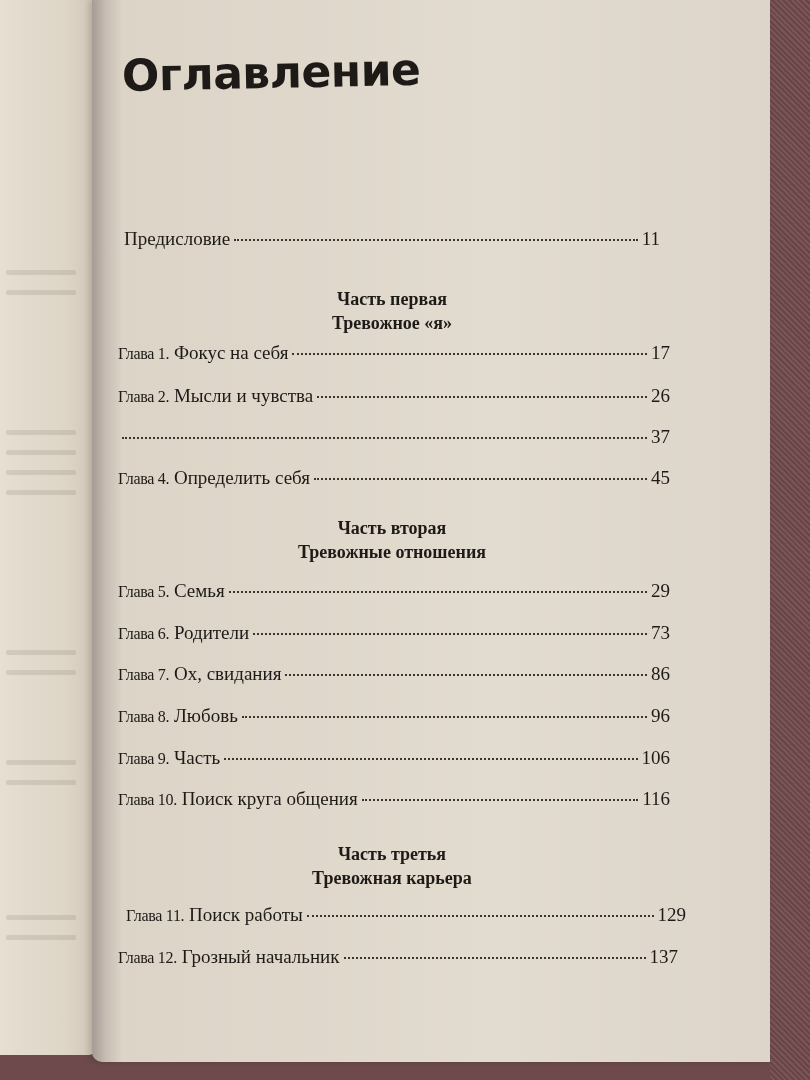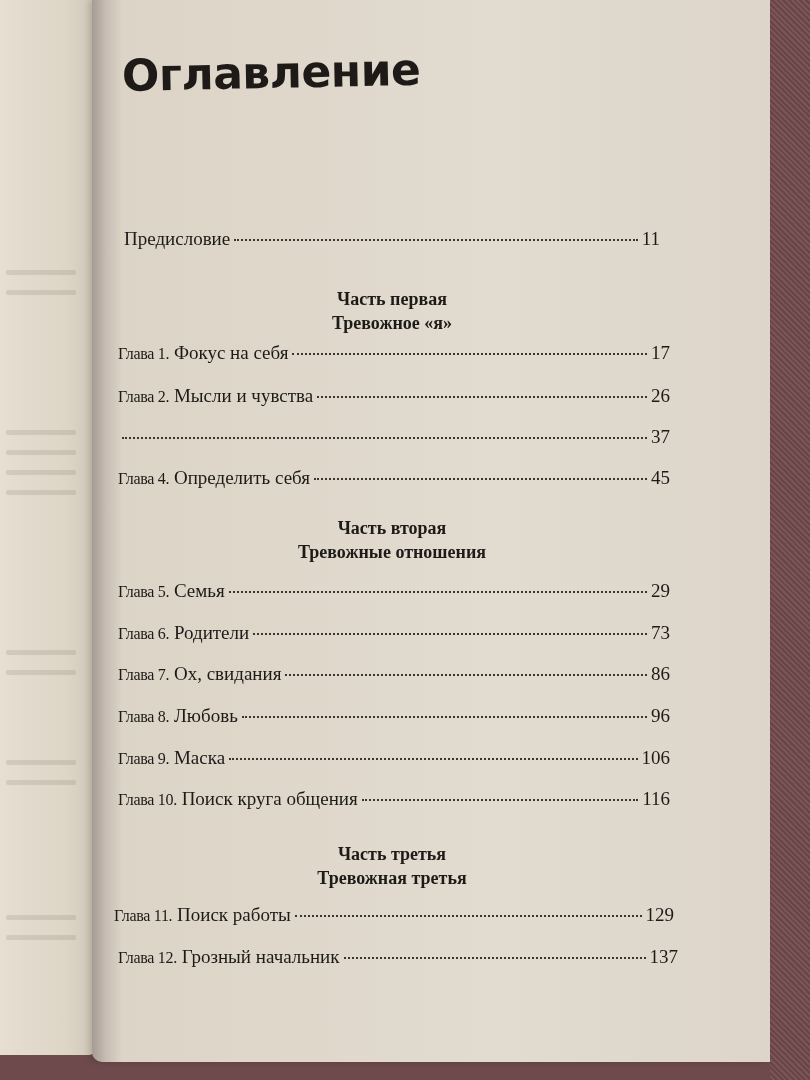--- a/index.html
+++ b/index.html
@@ -128,36 +128,36 @@
       <span class="label"><span class="num-pre">Глава 7.</span> <span>Ох, свидания</span></span>
       <span class="dots"></span>
       <span class="page-no">86</span>
     </div>
     <div class="entry" style="top:705px">
       <span class="label"><span class="num-pre">Глава 8.</span> <span>Любовь</span></span>
       <span class="dots"></span>
       <span class="page-no">96</span>
     </div>
     <div class="entry" style="top:747px">
-      <span class="label"><span class="num-pre">Глава 9.</span> <span>Маска</span></span>
+      <span class="label"><span class="num-pre">Глава 9.</span> <span>Часть</span></span>
       <span class="dots"></span>
       <span class="page-no">106</span>
     </div>
     <div class="entry" style="top:788px">
       <span class="label"><span class="num-pre">Глава 10.</span> <span>Поиск круга общения</span></span>
       <span class="dots"></span>
       <span class="page-no">116</span>
     </div>
 
     <div class="part" style="top:842px">
       <div>Часть третья</div>
-      <div>Тревожная третья</div>
+      <div>Тревожная карьера</div>
     </div>
 
-    <div class="entry" style="top:904px; left:22px; width:560px">
+    <div class="entry" style="top:904px; left:34px; width:560px">
       <span class="label"><span class="num-pre">Глава 11.</span> <span>Поиск работы</span></span>
       <span class="dots"></span>
       <span class="page-no">129</span>
     </div>
     <div class="entry" style="top:946px; left:26px; width:560px">
       <span class="label"><span class="num-pre">Глава 12.</span> <span>Грозный начальник</span></span>
       <span class="dots"></span>
       <span class="page-no">137</span>
     </div>
 

